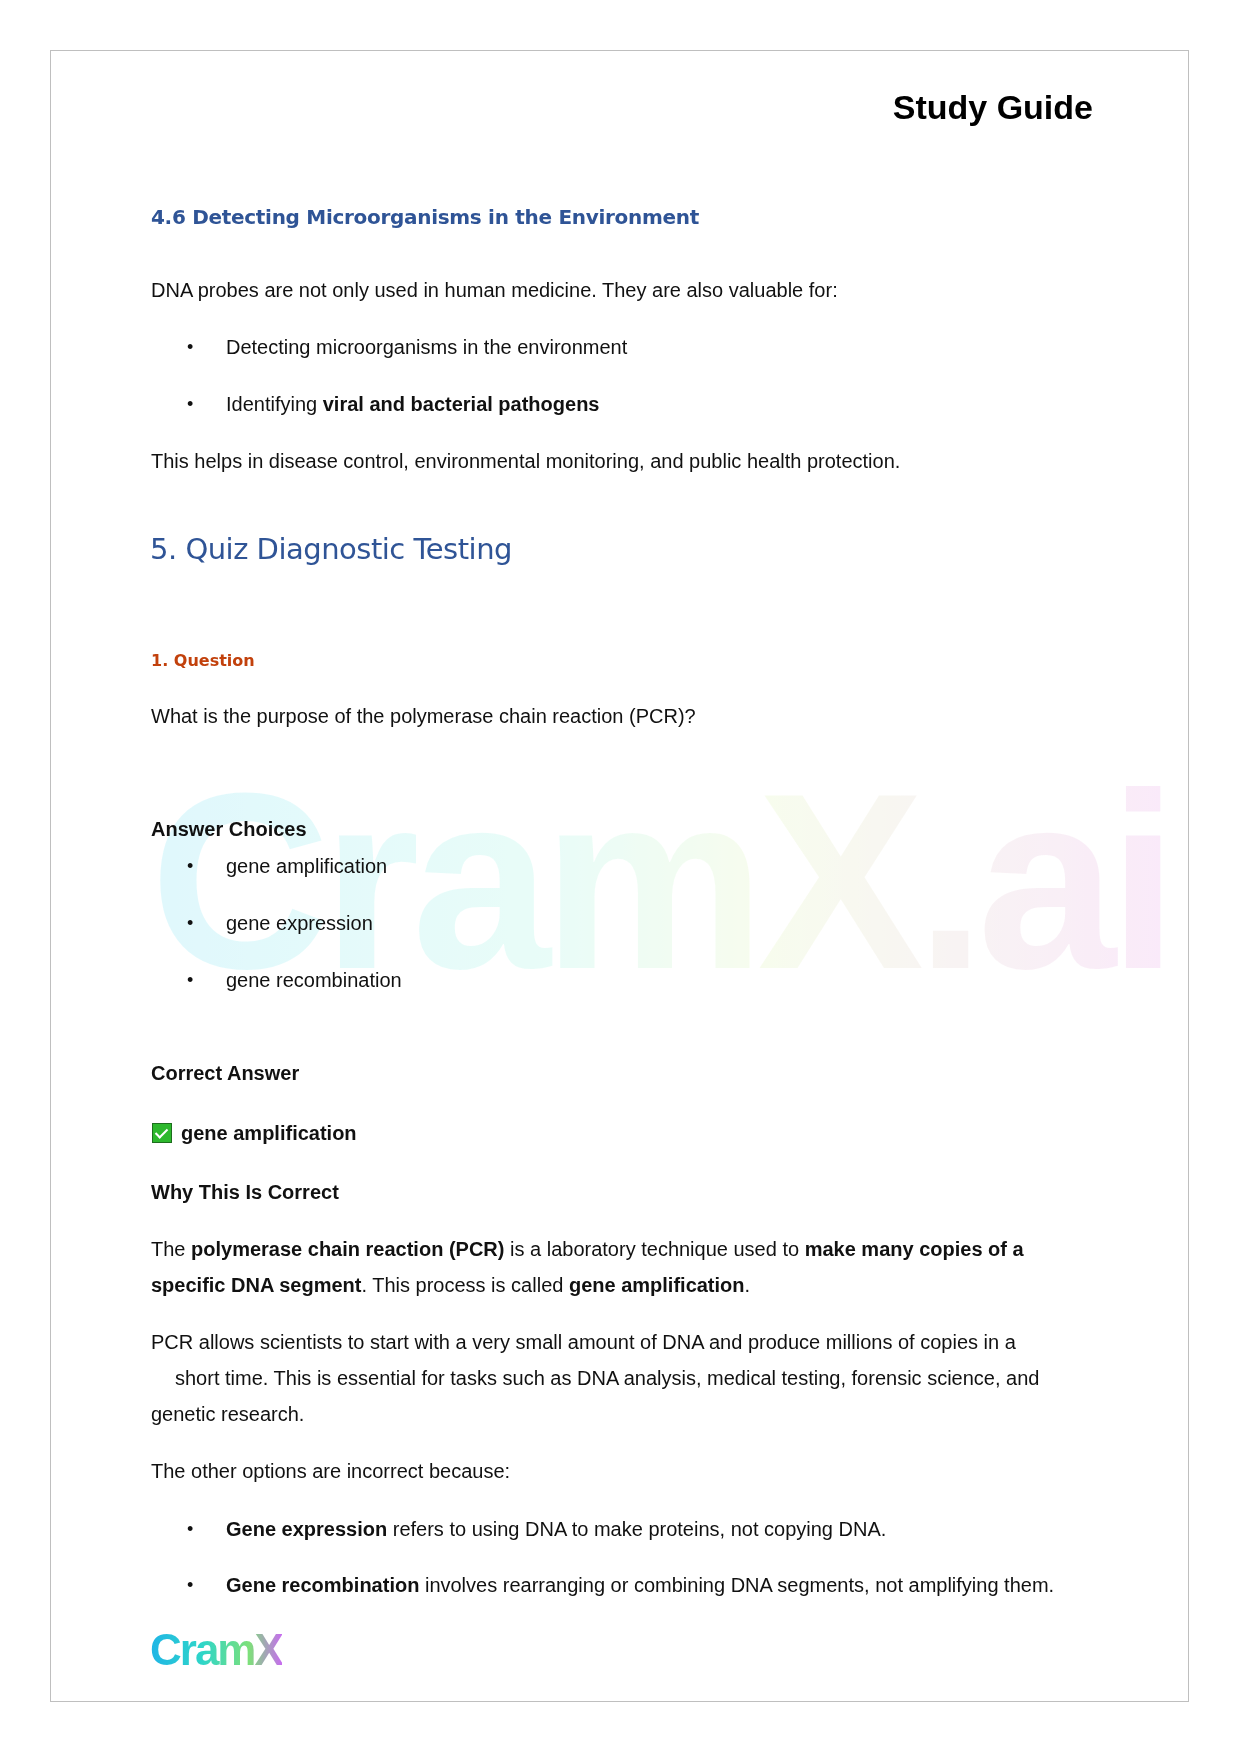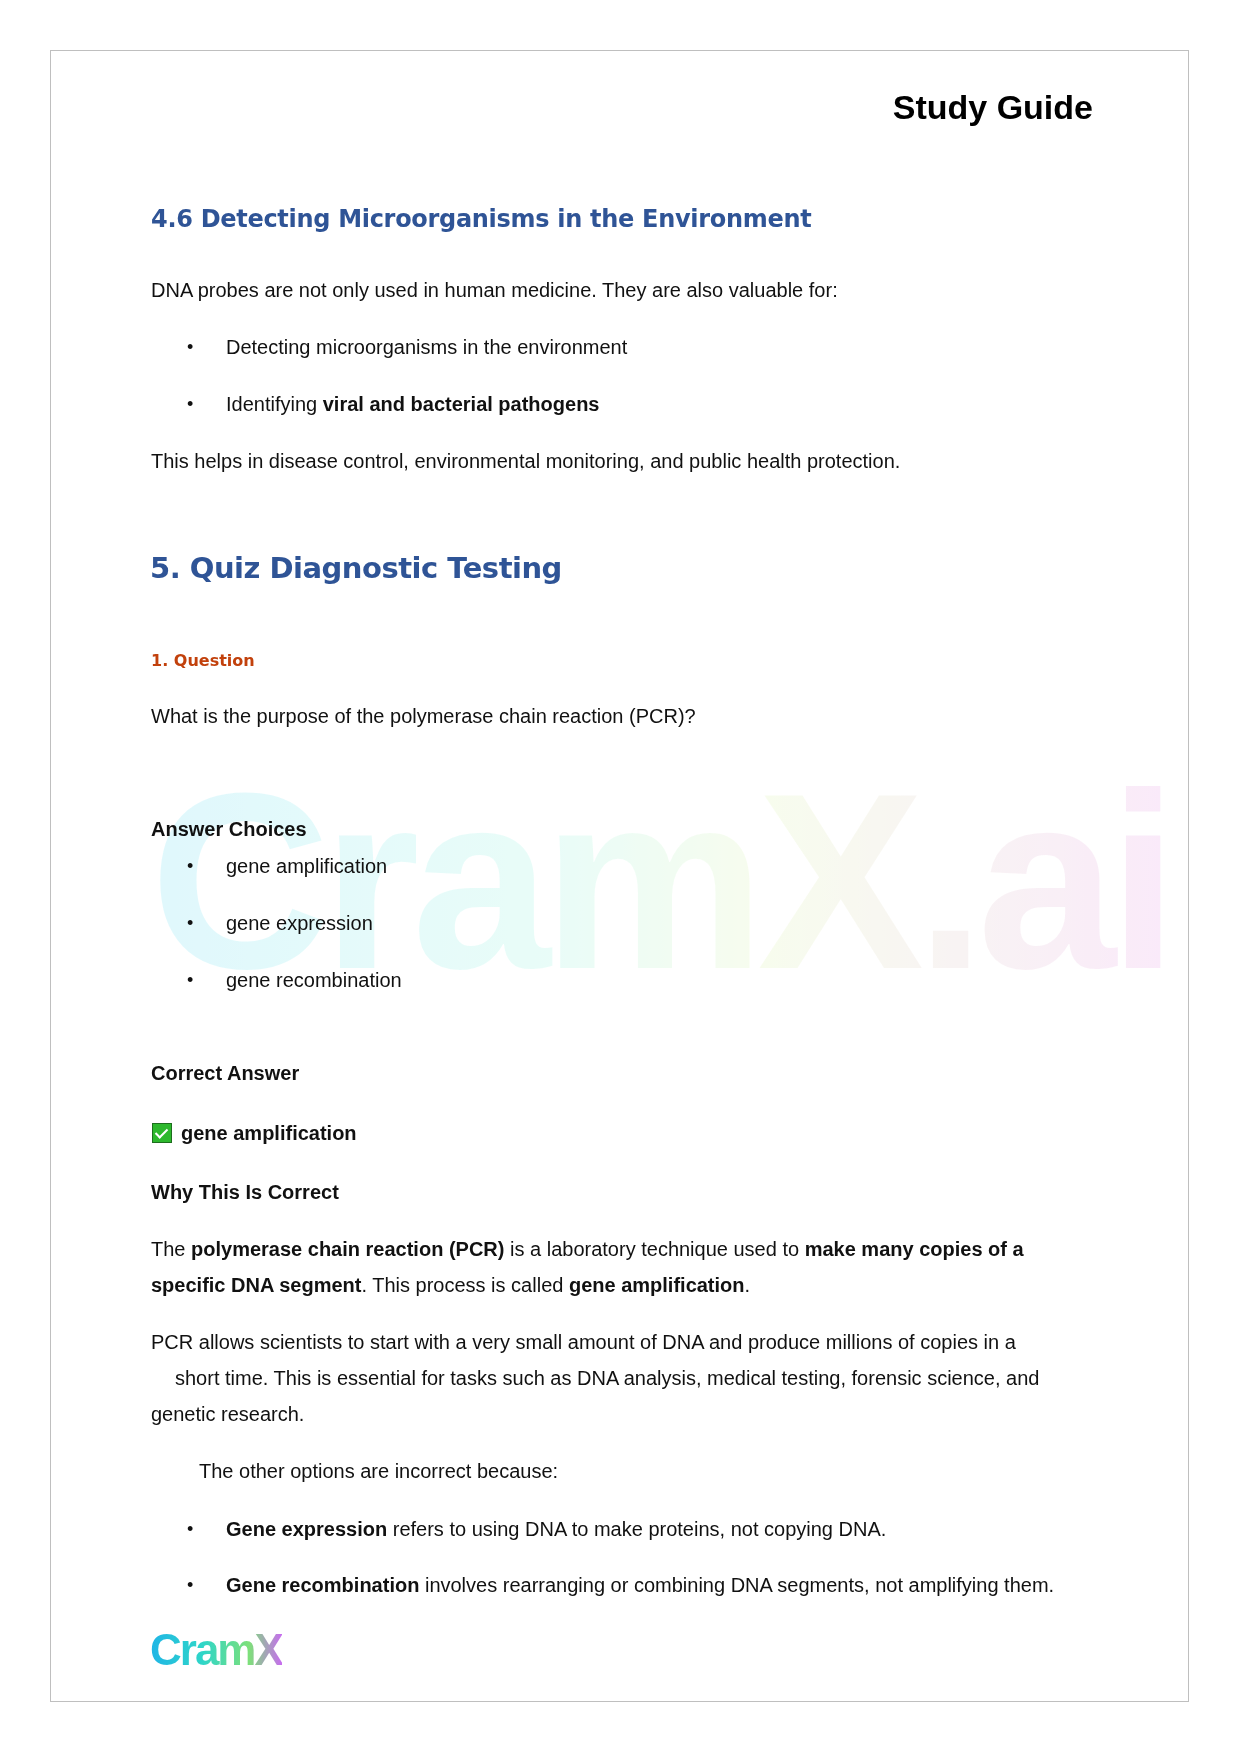--- a/index.html
+++ b/index.html
@@ -3,21 +3,21 @@
 <meta charset="utf-8">
 <style>
   html, body { margin:0; padding:0; background:#ffffff; }
   body { width:1241px; height:1754px; position:relative; overflow:hidden;
          font-family:"Liberation Sans", sans-serif; color:#111; }
   .page-border { position:absolute; left:50px; top:50px; width:1139px; height:1652px;
                  border:1.5px solid #bfbfbf; box-sizing:border-box; }
   .abs { position:absolute; white-space:nowrap; }
   .doc-title { right:148px; top:88px; font-size:34px; font-weight:bold; color:#000; }
   .h2 { font-family:"DejaVu Sans", sans-serif; font-weight:bold; color:#2F5496;
-        font-size:24px; letter-spacing:-0.3px; }
+        font-size:20px; letter-spacing:-0.3px; }
   .h1 { font-family:"DejaVu Sans", sans-serif; color:#2F5496; font-size:29px; letter-spacing:-0.5px; }
   .h3 { font-family:"DejaVu Sans", sans-serif; font-weight:bold; color:#c2410c; font-size:16px; }
   .body { font-size:20px; color:#111; }
   .label { font-size:20px; font-weight:bold; color:#111; }
   .bullet { font-size:18px; position:absolute; }
   b { font-weight:bold; }
   .check-icon { display:inline-block; width:20px; height:20px; background:#2db82d;
                 border:1.5px solid #1d6e1d; box-sizing:border-box; vertical-align:-3px;
                 margin-right:9px; position:relative; }
   .check-icon::after { content:""; position:absolute; left:5px; top:2px; width:5px; height:10px;
@@ -53,21 +53,21 @@
   <span>Detecting microorganisms in the environment</span>
 </div>
 
 <span class="bullet" style="left:187px; top:394px;">•</span>
 <div class="abs body" style="left:226px; top:393px;">
   <span>Identifying </span><b>viral and bacterial pathogens</b>
 </div>
 
 <div class="abs body" style="left:151px; top:450px;">This helps in disease control, environmental monitoring, and public health protection.</div>
 
-<div class="abs h1" style="left:150px; top:551px;font-weight:bold;">5. Quiz Diagnostic Testing</div>
+<div class="abs h1" style="left:150px; top:532px;">5. Quiz Diagnostic Testing</div>
 
 <div class="abs h3" style="left:151px; top:651px;">1. Question</div>
 
 <div class="abs body" style="left:151px; top:705px;">What is the purpose of the polymerase chain reaction (PCR)?</div>
 
 <div class="abs label" style="left:151px; top:798px;margin-top:20px;">Answer Choices</div>
 
 <span class="bullet" style="left:187px; top:856px;">•</span>
 <div class="abs body" style="left:226px; top:855px;">gene amplification</div>
 
@@ -89,21 +89,21 @@
   <span>The </span><b>polymerase chain reaction (PCR)</b><span> is a laboratory technique used to </span><b>make many copies of a</b>
 </div>
 <div class="abs body" style="left:151px; top:1274px;">
   <b>specific DNA segment</b><span>. This process is called </span><b>gene amplification</b><span>.</span>
 </div>
 
 <div class="abs body" style="left:151px; top:1331px;">PCR allows scientists to start with a very small amount of DNA and produce millions of copies in a</div>
 <div class="abs body" style="left:151px; top:1367px;margin-left:24px;">short time. This is essential for tasks such as DNA analysis, medical testing, forensic science, and</div>
 <div class="abs body" style="left:151px; top:1403px;text-align:right;">genetic research.</div>
 
-<div class="abs body" style="left:151px; top:1460px;margin-left:48px;">The other options are incorrect because:</div>
+<div class="abs body" style="left:151px; top:1460px;">The other options are incorrect because:</div>
 
 <span class="bullet" style="left:187px; top:1519px;">•</span>
 <div class="abs body" style="left:226px; top:1518px;text-align:right;">
   <b>Gene expression</b><span> refers to using DNA to make proteins, not copying DNA.</span>
 </div>
 
 <span class="bullet" style="left:187px; top:1575px;">•</span>
 <div class="abs body" style="left:226px; top:1574px;">
   <b>Gene recombination</b><span> involves rearranging or combining DNA segments, not amplifying them.</span>
 </div>

